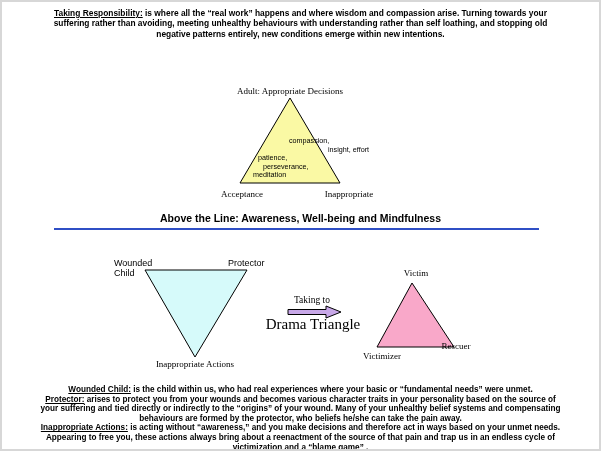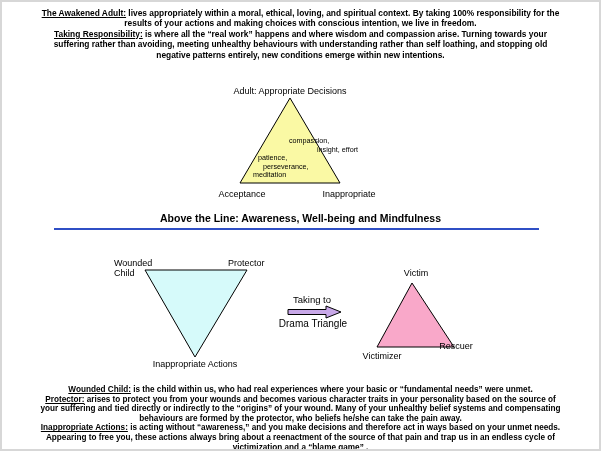--- a/index.html
+++ b/index.html
@@ -14,39 +14,38 @@
     overflow:hidden;
   }
   
   .defs { position:absolute; left:38px; right:38px; text-align:center; font-weight:bold; }
   .defs p { margin:0; }
   .defs-top { top:6px; font-size:8.4px; line-height:10.4px; }
   .defs-bottom { top:383px; font-size:8.2px; line-height:9.6px; }
   .term { text-decoration:underline; }
   
   .lbl { position:absolute; font-size:9px; line-height:10px; font-weight:normal; }
-  .center { text-align:center; }
+  .center { text-align:center;font-family:Liberation Serif, serif; }
   .heading { position:absolute; left:0; right:0; text-align:center; font-weight:bold; font-size:10.5px; }
   
   .inner-lines { position:absolute; left:247px; top:135px; font-size:7.2px; line-height:8.6px; }
   .inner-lines div:nth-child(1){ margin-left:40px; }
-  .inner-lines div:nth-child(2){ margin-left:21px;padding-left:47px; }
+  .inner-lines div:nth-child(2){ margin-left:32px;padding-left:47px; }
   .inner-lines div:nth-child(3){ margin-left:9px; }
   .inner-lines div:nth-child(4){ margin-left:14px; }
   .inner-lines div:nth-child(5){ margin-left:4px; }
   svg { position:absolute; display:block; }
   .tri { stroke:#000000; stroke-width:1; }
 </style>
 </head>
 <body>
 
 <div class="page">
 
   <div class="defs defs-top">
-    <p><span class="term">The Awakened Adult:</span><span> lives appropriately within a moral, ethical, loving, and spiritual context. By taking 100% responsibility for the results of your actions and making choices with conscious intention, we live in freedom.</span></p>
     <p><span class="term">Taking Responsibility:</span><span> is where all the “real work” happens and where wisdom and compassion arise. Turning towards your suffering rather than avoiding, meeting unhealthy behaviours with understanding rather than self loathing, and stopping old negative patterns entirely, new conditions emerge within new intentions.</span></p>
   </div>
 
   <div class="lbl center" style="left:188px; top:84px; width:200px;">Adult: Appropriate Decisions</div>
 
   <svg style="left:226px; top:90px;" width="124" height="94">
     <polygon class="tri" points="62,6 12,91 112,91" fill="#FAF9A4"></polygon>
   </svg>
 
   <div class="inner-lines">
@@ -75,21 +74,21 @@
   </svg>
 
   <div class="lbl center" style="left:133px; top:357px; width:120px;">Inappropriate Actions</div>
 
   <div class="lbl center" style="left:270px; top:293px; width:80px; font-size:9.5px;">Taking to</div>
 
   <svg style="left:282px; top:303px;" width="62" height="16">
     <polygon class="tri" points="4,4.5 42,4.5 42,1 57,7 42,13 42,9.5 4,9.5" fill="#C8A8E8"></polygon>
   </svg>
 
-  <div class="lbl center" style="left:256px; top:317px; width:110px; font-size:10px;">Drama Triangle</div>
+  <div class="lbl center" style="left:256px; top:317px; width:110px; font-size:15px;">Drama Triangle</div>
 
   <div class="lbl center" style="left:374px; top:266px; width:80px;">Victim</div>
 
   <svg style="left:366px; top:274px;" width="94" height="76">
     <polygon class="tri" points="44,7 9,71 86,71" fill="#F9A8C9"></polygon>
   </svg>
 
   <div class="lbl center" style="left:340px; top:349px; width:80px;">Victimizer</div>
   <div class="lbl center" style="left:414px; top:339px; width:80px;">Rescuer</div>
 

